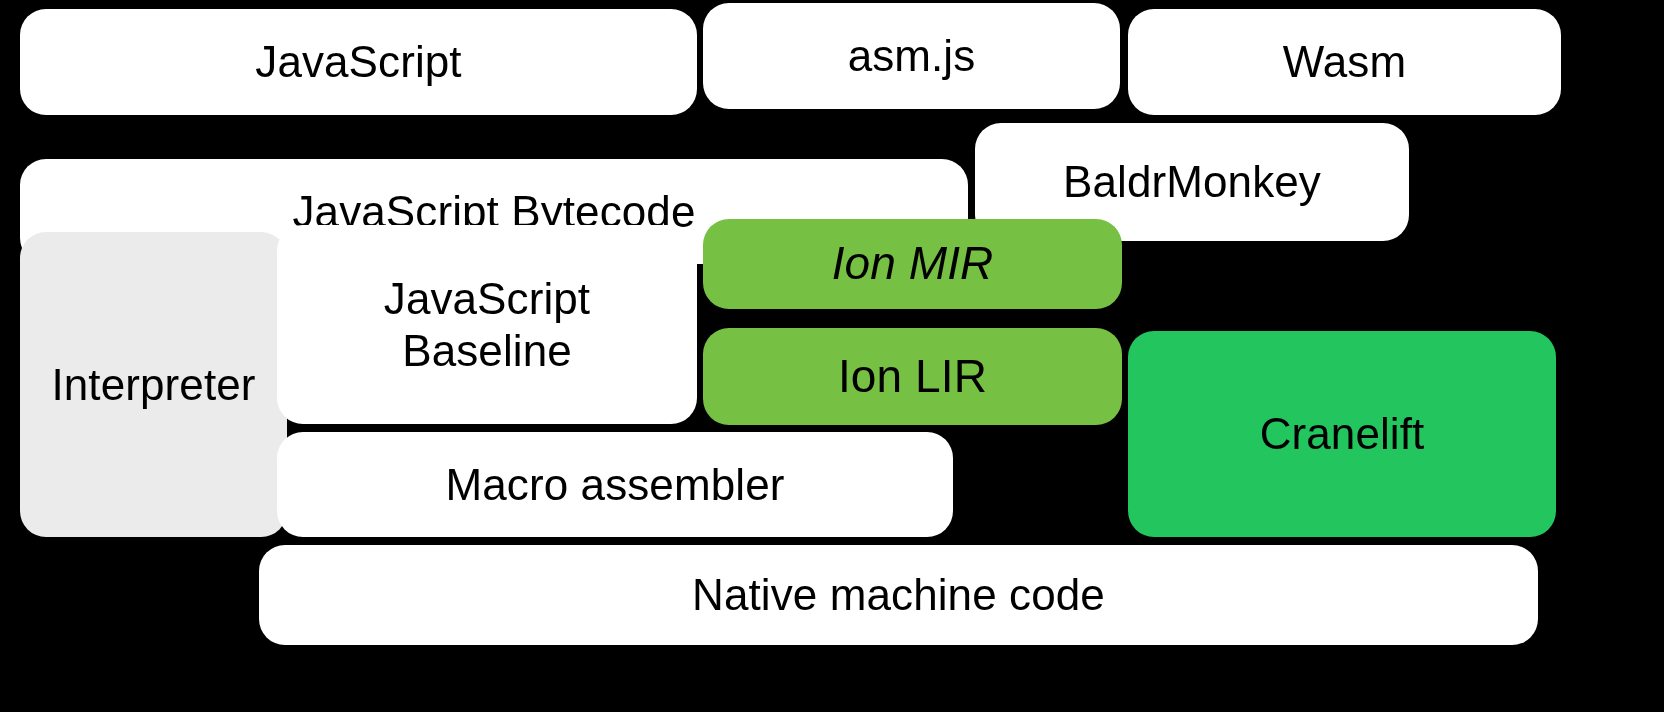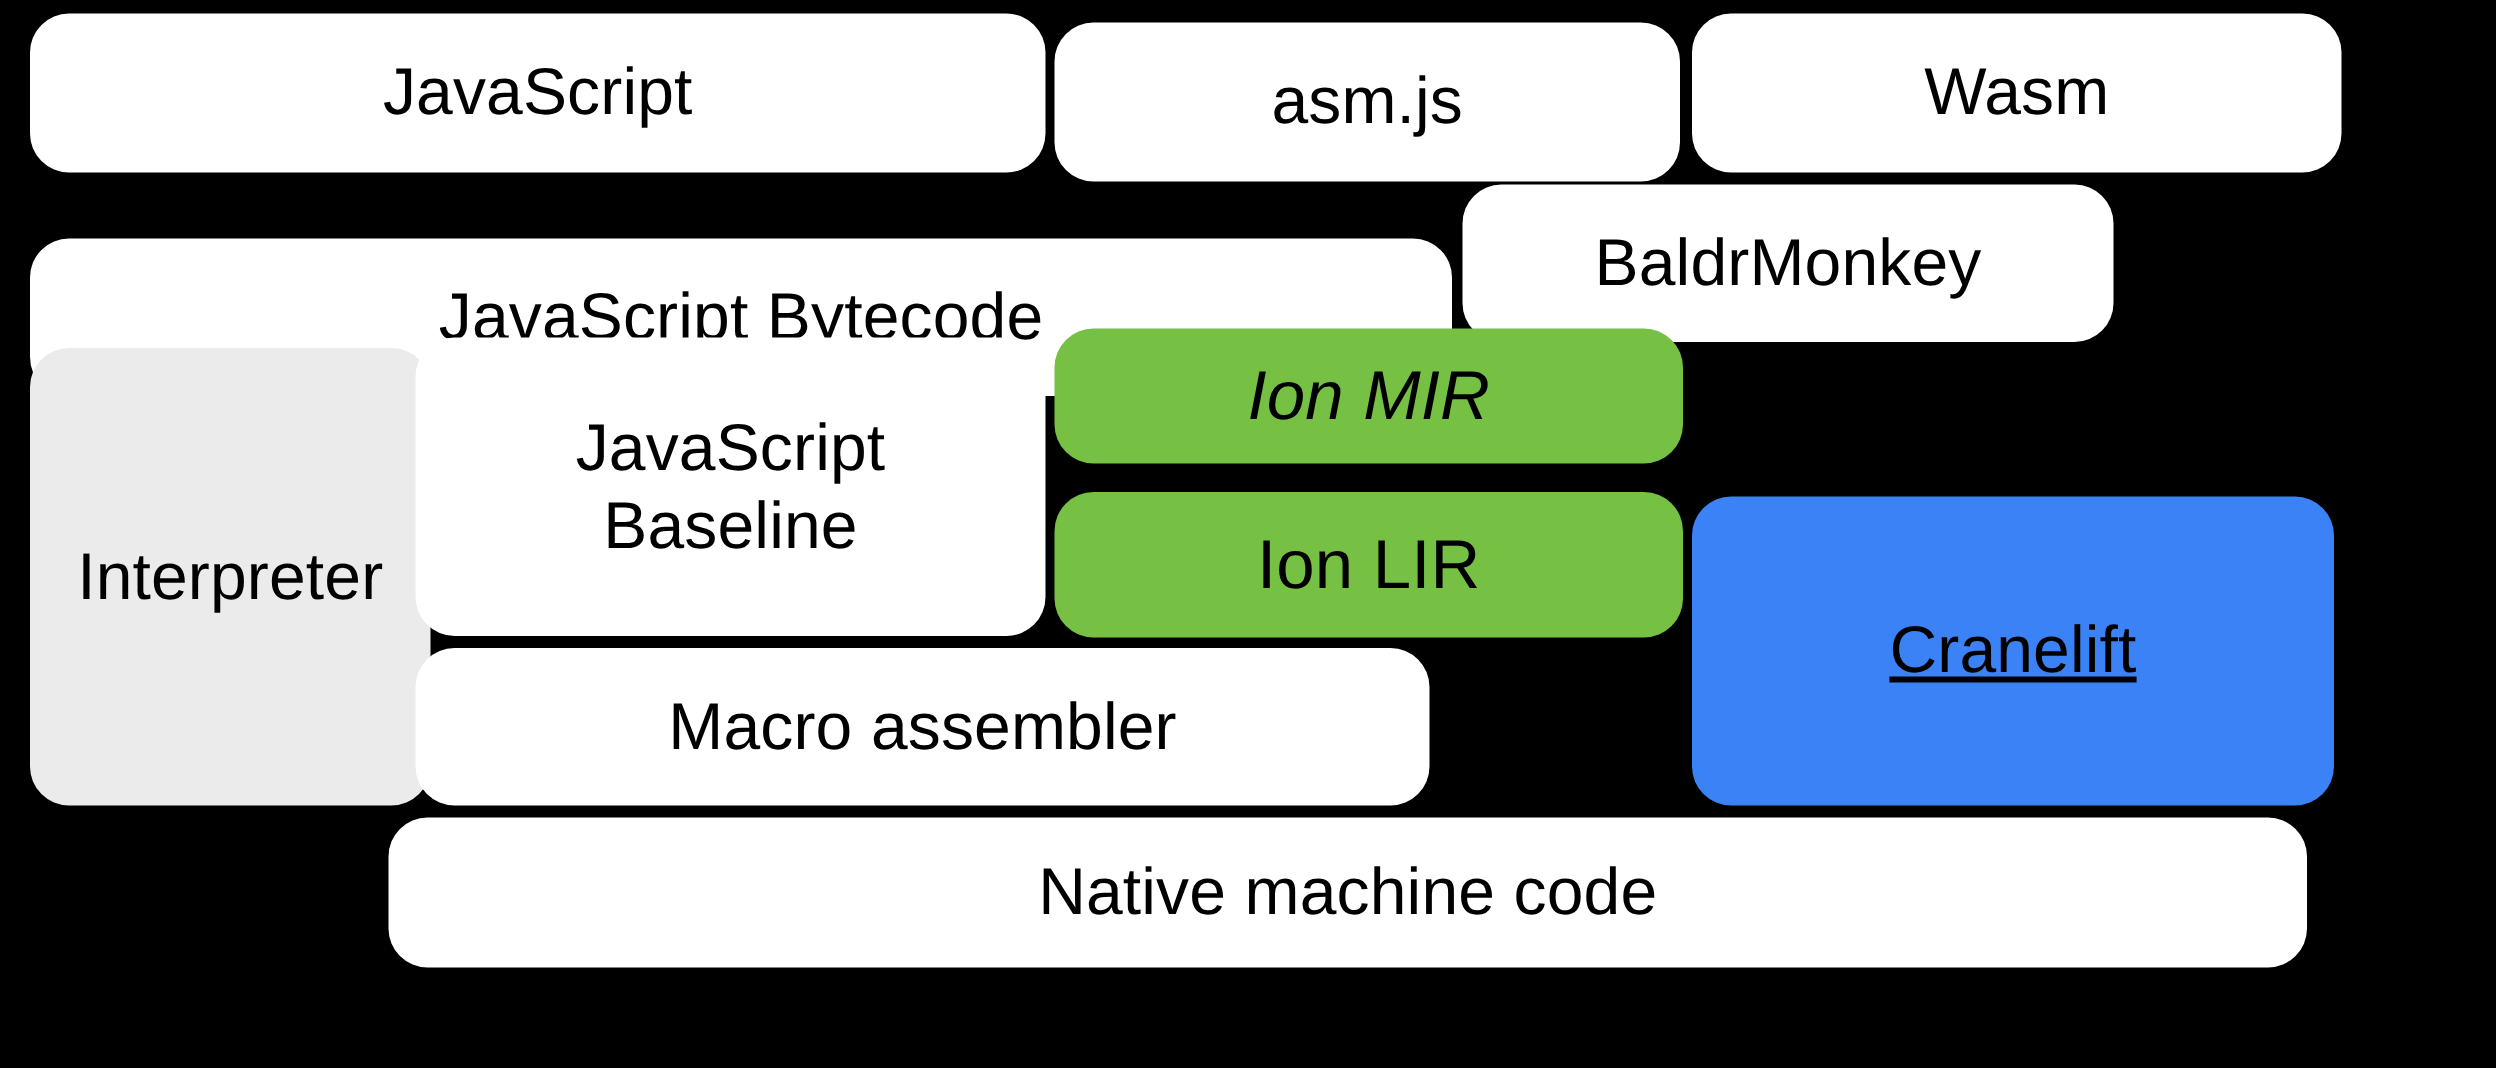--- a/index.html
+++ b/index.html
@@ -28,39 +28,39 @@
     color: #000000;
     line-height: 1.16;
     font-weight: 400;
     letter-spacing: 0.1px;
     white-space: pre-line;
     -webkit-font-smoothing: antialiased;
   }
   .fill-white  { background: #ffffff; }
   .fill-gray   { background: #ebebeb; }
   .fill-green  { background: #76c043; }
-  .fill-pink   { background: #3b82f6; text-decoration: underline; }
+  .fill-pink   { background: #22c55e; }
 
   .sz-lg  { font-size: 44px; }
   .sz-md  { font-size: 46px; }
 </style>
 </head>
 <body>
 
 <div id="stage">
 
   <div class="node fill-white sz-lg" style="left:20px; top:9px; width:677px; height:106px;">JavaScript</div>
 
-  <div class="node fill-white sz-lg" style="left:703px; top:15px; width:417px; height:106px;">asm.js</div>
+  <div class="node fill-white sz-lg" style="left:703px; top:3px; width:417px; height:106px;">asm.js</div>
 
   <div class="node fill-white sz-lg" style="left:1128px; top:9px; width:433px; height:106px;">Wasm</div>
 
   <div class="node fill-white sz-lg" style="left:20px; top:123px; width:948px; height:105px;margin-top:36px;">JavaScript Bytecode</div>
 
-  <div class="node fill-white sz-lg" style="left:975px; top:123px; width:434px; height:105px;">BaldrMonkey</div>
+  <div class="node fill-white sz-lg" style="left:975px; top:123px; width:434px; height:118px;">BaldrMonkey</div>
 
   <div class="node fill-gray sz-lg" style="left:20px; top:232px; width:267px; height:305px;">Interpreter</div>
 
   <div class="node fill-white sz-lg" style="left:277px; top:225px; width:420px; height:199px;">JavaScript
 Baseline</div>
 
   <div class="node fill-green sz-md" style="left:703px; top:219px; width:419px; height:90px;font-style:italic;">Ion MIR</div>
 
   <div class="node fill-green sz-md" style="left:703px; top:328px; width:419px; height:97px;">Ion LIR</div>
 

